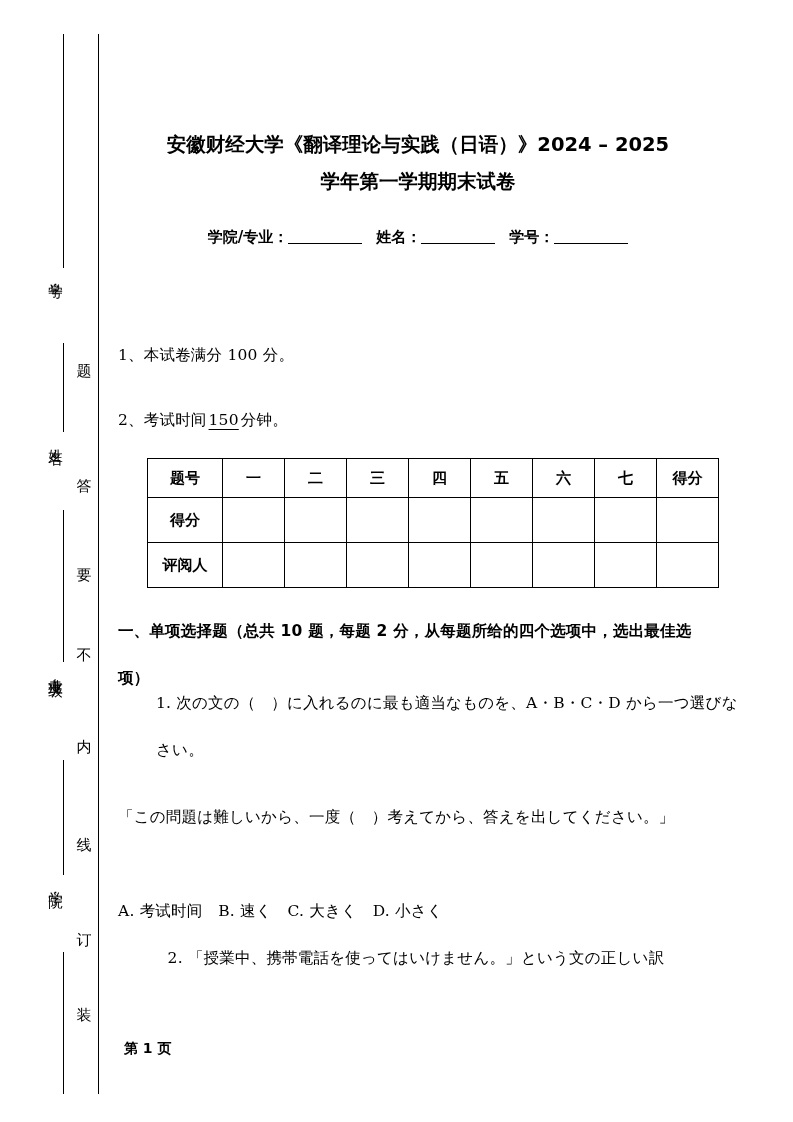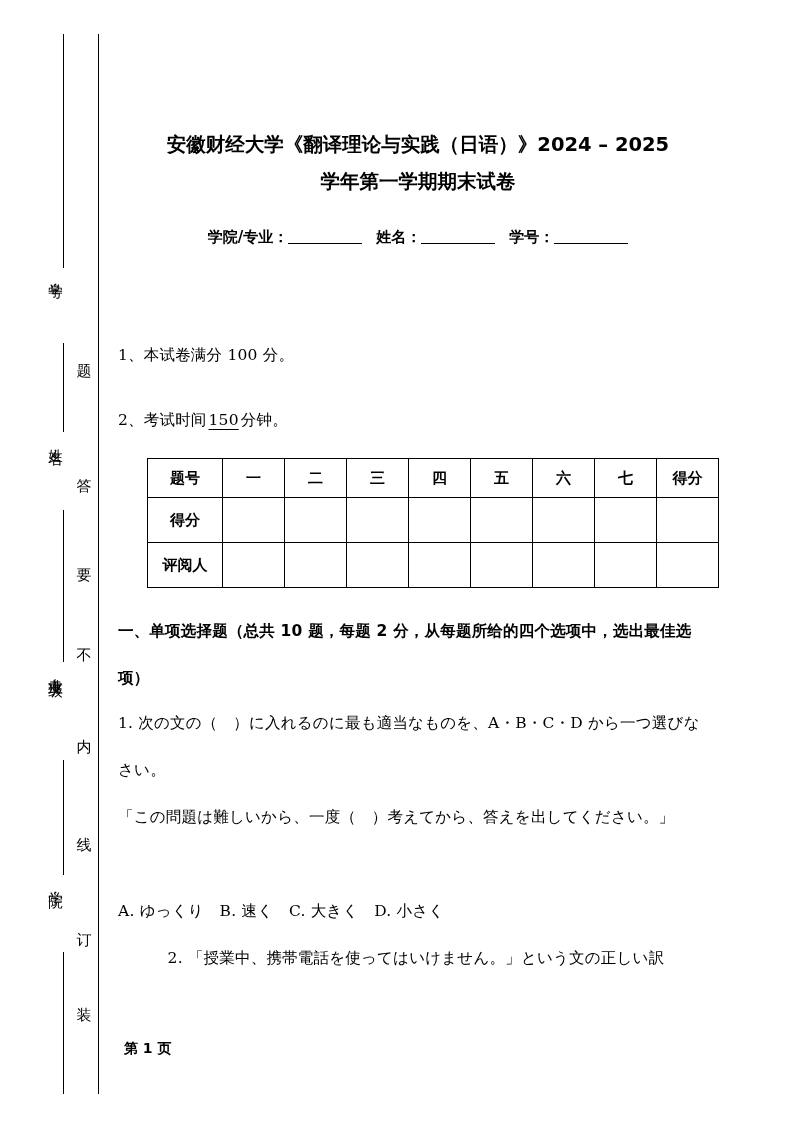--- a/index.html
+++ b/index.html
@@ -146,21 +146,21 @@
     font-size: 15px;
     height: 38px;
     padding: 0;
   }
   #score-table tr.tall td { height: 44px; }
   #score-table td.rowhead { width: 74px; }
   #score-table td.cell { width: 61px; }
 
   
   #section-1-heading { top: 608px; }
-  #q1-stem           { top: 700px; }
+  #q1-stem           { top: 680px; margin-left: 38px; }
   #q1-sentence       { top: 794px; }
   #q1-options        { top: 888px; }
   #q2-stem           { top: 935px; text-align: center; }
 
   #page-footer {
     position: absolute;
     left: 6px;
     top: 1040px;
     width: 588px;
     font-family: "DejaVu Sans", "Liberation Sans", sans-serif;
@@ -251,18 +251,18 @@
       </tr>
     </tbody>
   </table>
 
   <div class="para sans bold" id="section-1-heading">一、单项选择题（总共 10 题，每题 2 分，从每题所给的四个选项中，选出最佳选项）</div>
 
   <div class="para jp" id="q1-stem">1. 次の文の（　）に入れるのに最も適当なものを、A・B・C・D から一つ選びなさい。</div>
 
   <div class="para jp" id="q1-sentence">「この問題は難しいから、一度（　）考えてから、答えを出してください。」</div>
 
-  <div class="para jp" id="q1-options">A. ゆっくり　B. 速く　C. 大きく　D. 小さく</div>
+  <div class="para jp" id="q1-options">A. 考试时间　B. 速く　C. 大きく　D. 小さく</div>
 
   <div class="para jp" id="q2-stem">2. 「授業中、携帯電話を使ってはいけません。」という文の正しい訳</div>
 
   <div id="page-footer">第 1 页</div>
 </div>
 
 </body></html>

